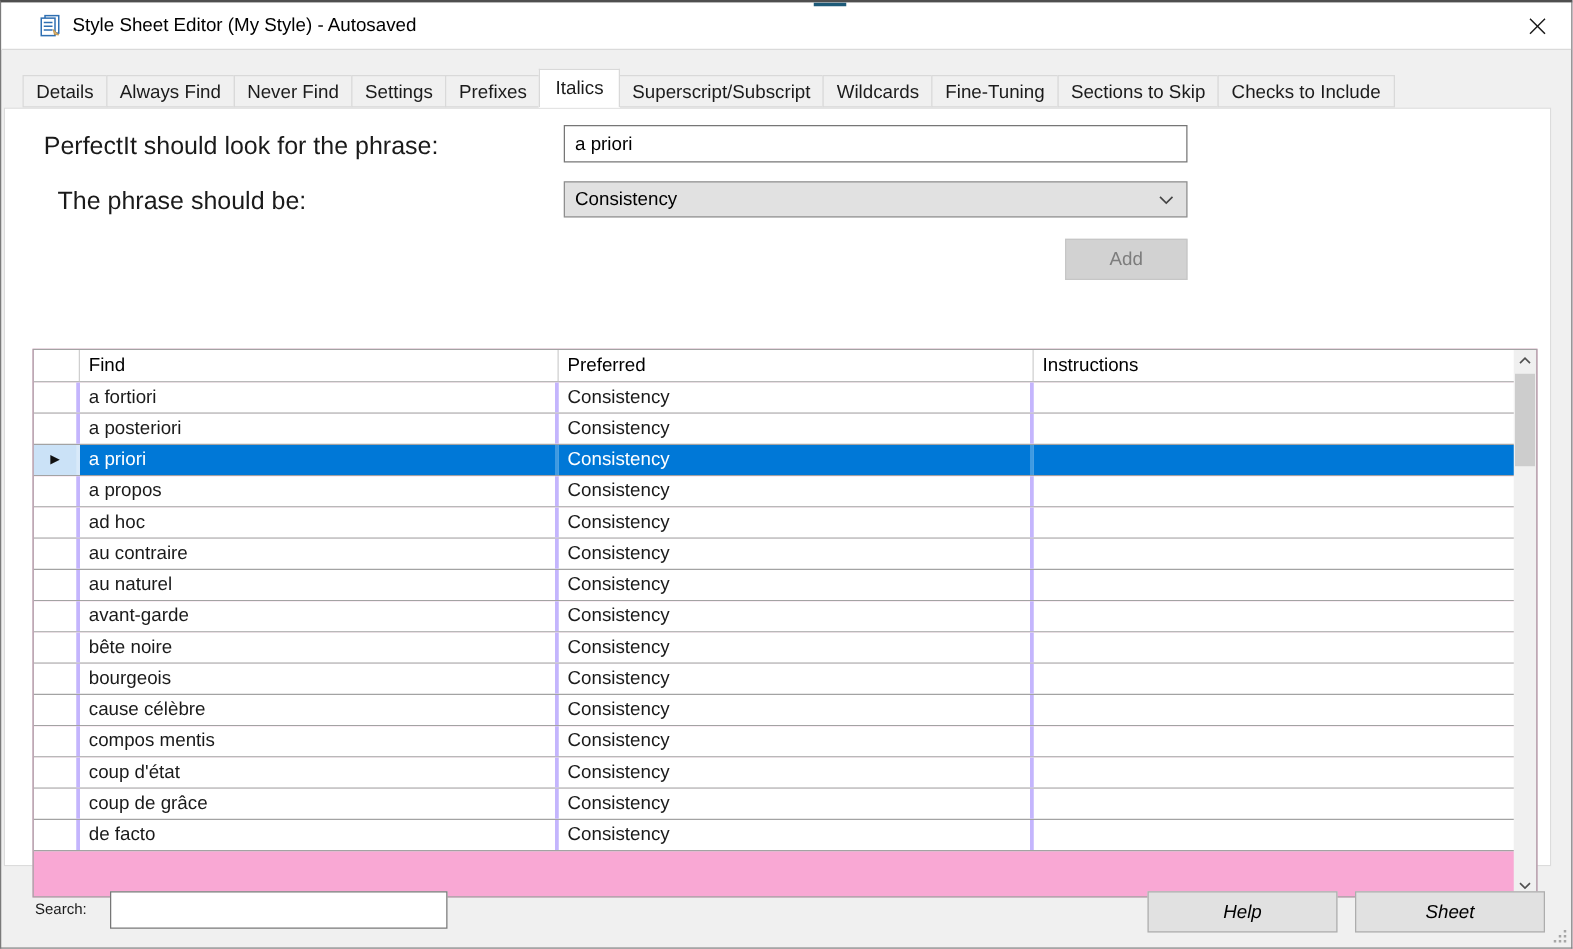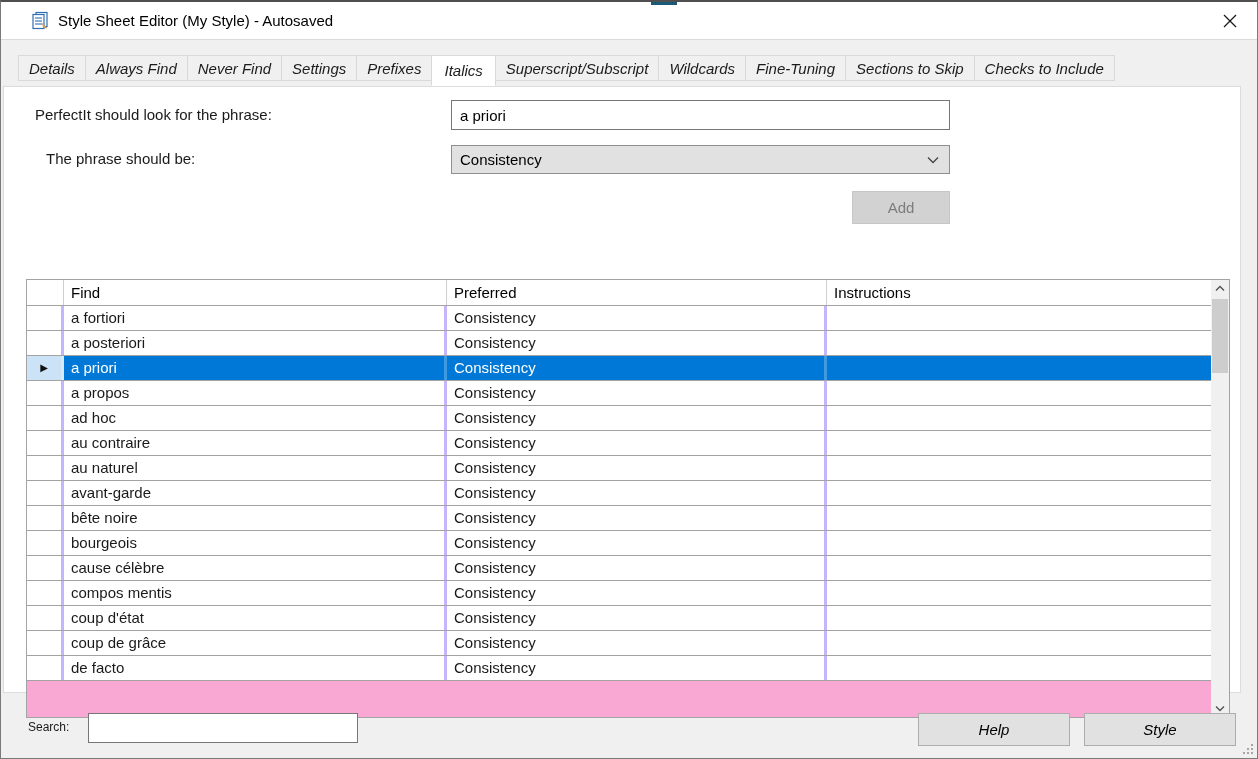--- a/index.html
+++ b/index.html
@@ -10,29 +10,29 @@
   }
   .top-accent{ position:absolute; left:650px; top:0; width:26px; height:3px; background:var(--accent-frag,#1d5a78); z-index:20; }
 
   
   .titlebar{ position:absolute; left:0; top:0; right:0; height:38px; background:#ffffff; border-bottom:1px solid #dadada; }
   .app-icon{ position:absolute; left:29px; top:9px; width:20px; height:20px; }
   .title-text{ position:absolute; left:57px; top:0; height:38px; line-height:38px; font-size:15px; color:#000;text-align:center; }
   .close-btn{ position:absolute; right:10px; top:4px; width:34px; height:30px; display:flex; align-items:center; justify-content:center; cursor:pointer; }
 
   
-  .tab-strip{ position:absolute; left:17px; top:53px; height:31px; display:flex; align-items:flex-start; z-index:6;font-style:italic; }
+  .tab-strip{ position:absolute; left:17px; top:53px; height:31px; display:flex; align-items:flex-end; z-index:6; }
   .tab{ height:26px; line-height:25px; padding:0 10px; font-size:15px; color:#1b1b1b;
         background:#f0f0f0; border:1px solid #d9d9d9; margin-right:-1px; white-space:nowrap; cursor:pointer; }
   .tab.active{ height:31px; line-height:30px; padding:0 12px; background:#ffffff; border-bottom:1px solid #ffffff; position:relative; z-index:7; }
 
   
   .page{ position:absolute; left:2px; top:84px; width:1238px; height:607px; background:#ffffff; border:1px solid #dcdcdc; }
 
-  .form-label{ position:absolute; font-size:15px; color:#1a1a1a;text-align:center; }
+  .form-label{ position:absolute; font-size:20px; color:#1a1a1a;text-align:center; }
   .lbl-phrase{ left:34px; top:104px; }
   .lbl-type{ left:45px; top:148px; }
   .phrase-input{ position:absolute; left:450px; top:98px; width:499px; height:30px; border:1px solid #767676;
                  background:#fff; font:15px "Liberation Sans","DejaVu Sans",sans-serif; padding:0 8px; color:#000; }
   .combo{ position:absolute; left:450px; top:143px; width:499px; height:29px; background:#e1e1e1; border:1px solid #8f8f8f;
           font-size:15px; color:#000; line-height:27px; padding:0 8px; cursor:pointer; }
   .combo .chev{ position:absolute; right:10px; top:10px; }
   .add-btn{ position:absolute; left:851px; top:189px; width:98px; height:33px; background:#d2d2d2; border:1px solid #c6c6c6;
             color:#7d7d7d; font-size:15px; text-align:center; line-height:31px; }
 
@@ -232,21 +232,21 @@
         <svg width="10" height="7" viewBox="0 0 10 7">
           <polyline points="1,1.5 5,5.5 9,1.5" fill="none" stroke="#505050" stroke-width="1.3"></polyline>
         </svg>
       </div>
     </div>
   </div>
 
   <div class="footer-label">Search:</div>
   <input class="search-input" type="text" value="" style="">
   <div class="btn btn-help">Help</div>
-  <div class="btn btn-exit">Style</div>
+  <div class="btn btn-exit">Sheet</div>
   <svg class="grip" width="12" height="12" viewBox="0 0 12 12">
     <rect x="9" y="9" width="2" height="2" fill="#a6a6a6"></rect>
       <rect x="9" y="5" width="2" height="2" fill="#a6a6a6"></rect>
     <rect x="9" y="1" width="2" height="2" fill="#a6a6a6"></rect>
       <rect x="5" y="9" width="2" height="2" fill="#a6a6a6"></rect>
     <rect x="5" y="5" width="2" height="2" fill="#a6a6a6"></rect>
       <rect x="1" y="9" width="2" height="2" fill="#a6a6a6"></rect>
   </svg>
 </div>
 

